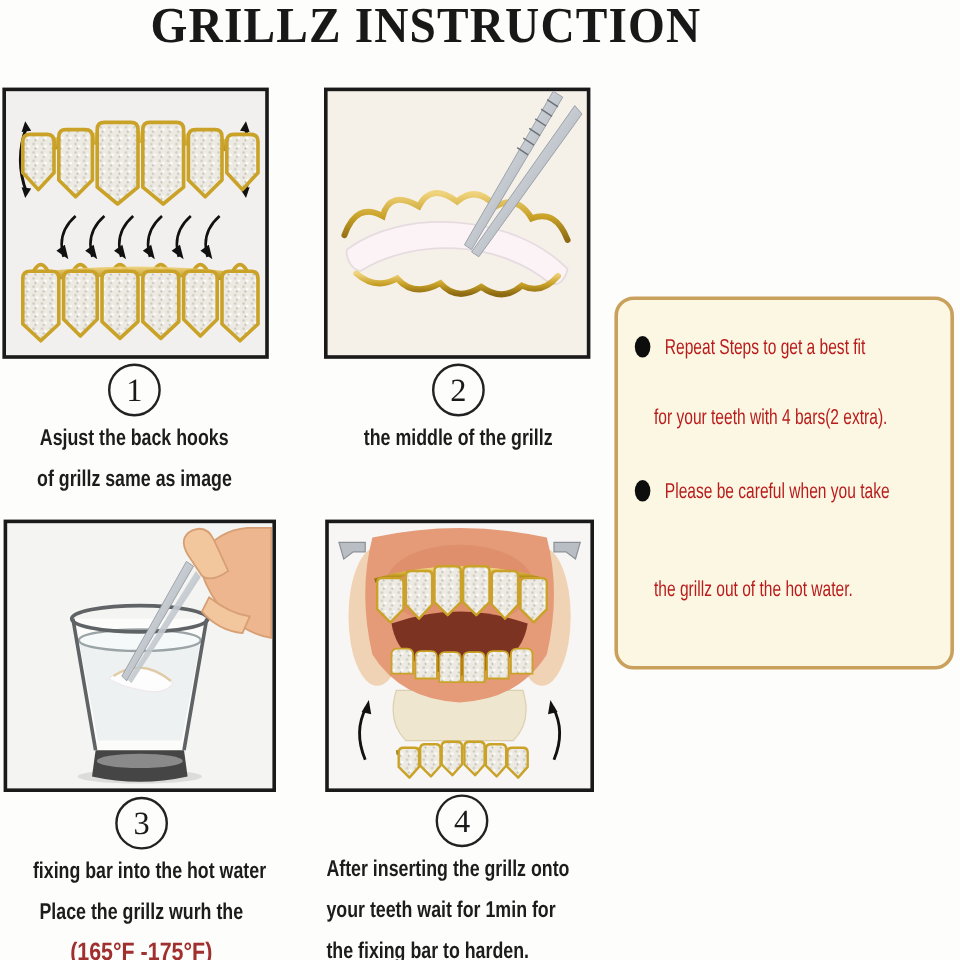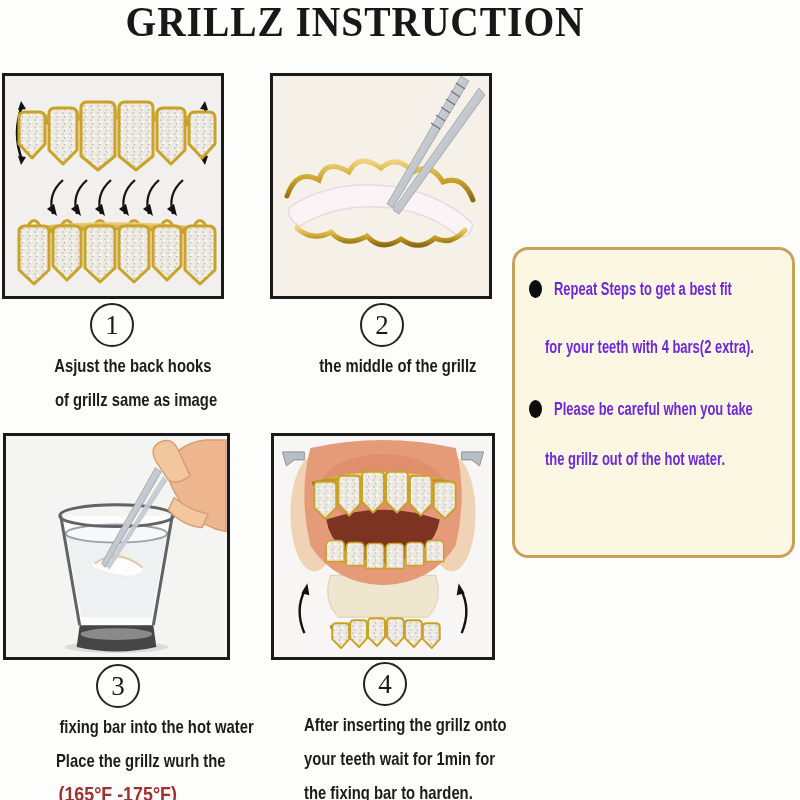--- a/index.html
+++ b/index.html
@@ -27,36 +27,36 @@
   #cap1{left:0;top:303px;width:224px;}
   #cap2{left:262px;top:303px;width:240px;}
   #cap3{left:0;top:664px;width:236px;}
   #cap4{left:272px;top:662px;width:226px;text-align:left;}
   .num-badge{
     display:flex;align-items:center;justify-content:center;
     width:40px;height:40px;margin:0 auto 2px auto;
     border:2.5px solid #222;border-radius:50%;
     font-family:"Liberation Serif",serif;font-size:27px;color:#1a1a1a;
   }
-  .cap-line{line-height:34px;font-size:19px;font-weight:bold;white-space:nowrap;padding-left:32px;}
+  .cap-line{line-height:34px;font-size:19px;font-weight:bold;white-space:nowrap;}
   .cap-line span{display:inline-block;transform:scaleX(.78);transform-origin:center;}
   #cap4 .cap-line span{transform-origin:left;}
   .note-line{line-height:32px;font-size:21px;font-weight:bold;color:#a0302e;white-space:nowrap;}
   .note-line span{display:inline-block;transform:scaleX(.85);transform-origin:center;}
   
   .tips-panel{
     position:absolute;left:512px;top:247px;width:277px;height:305px;
     background:#fcf7e3;border:3px solid #c9a05c;border-radius:16px;
   }
-  .tip-line{font-size:18px;font-weight:bold;white-space:nowrap;line-height:26px;color:#6d28d9;}
+  .tip-line{font-size:18px;font-weight:normal;white-space:nowrap;line-height:26px;color:#b91c1c;}
   .tip-line .txt{display:inline-block;transform:scaleX(.72);transform-origin:left;}
   .tip-first{margin:26px 0 0 14px;display:flex;align-items:center;}
   .tip-second{margin:32px 0 0 30px;}
   .tip-first.second-item{margin-top:36px;justify-content:space-between;}
-  .tip-second.last{margin-top:24px;}
+  .tip-second.last{margin-top:56px;}
   .bullet{
     flex:0 0 auto;width:13px;height:18px;border-radius:50%;
     background:#0d0d0d;margin-right:12px;
   }
 </style>
 </head>
 <body>
 
 <svg width="0" height="0" style="position:absolute" aria-hidden="true">
   <defs>

